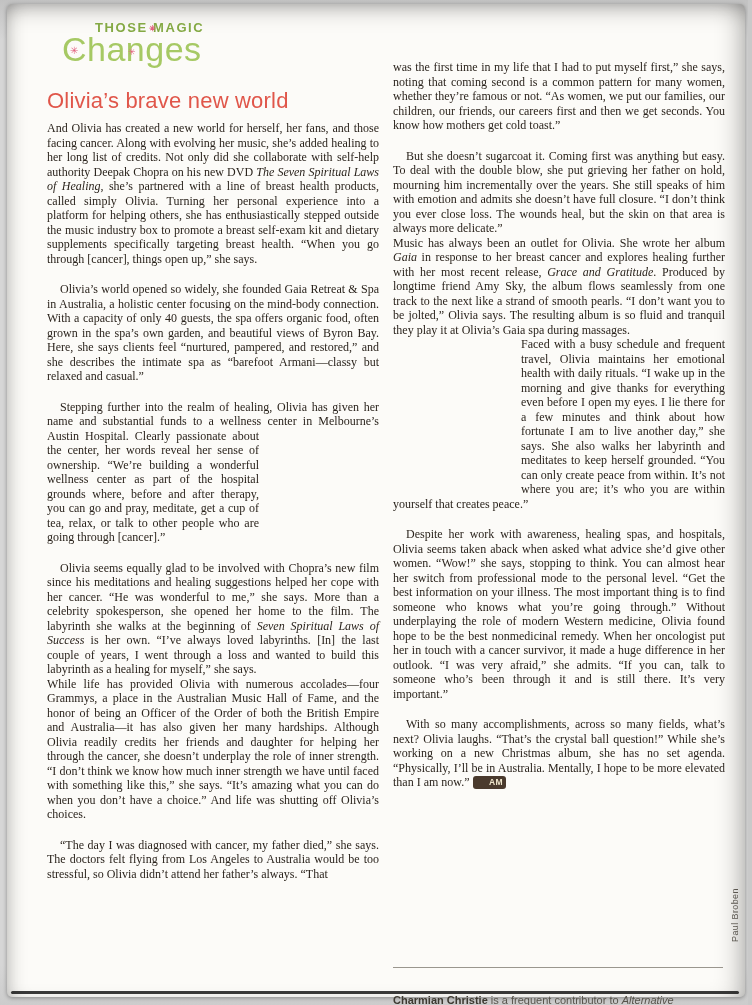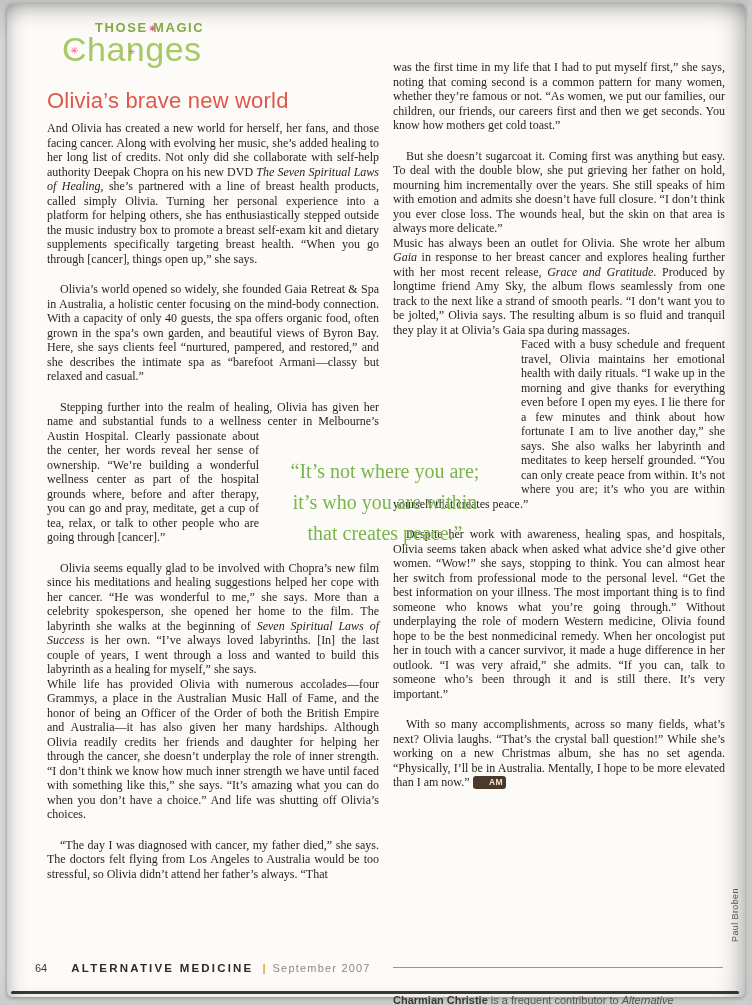--- a/index.html
+++ b/index.html
@@ -87,34 +87,23 @@
     <section class="col col-right">
       <p class="bp">was the first time in my life that I had to put myself first,” she says, noting that coming second is a common pattern for many women, whether they’re famous or not. “As women, we put our families, our children, our friends, our careers first and then we get seconds. You know how mothers get cold toast.”</p>
       <p class="bp ind">But she doesn’t sugarcoat it. Coming first was anything but easy. To deal with the double blow, she put grieving her father on hold, mourning him incrementally over the years. She still speaks of him with emotion and admits she doesn’t have full closure. “I don’t think you ever close loss. The wounds heal, but the skin on that area is always more delicate.”</p>
       <p class="bp"><span>Music has always been an outlet for Olivia. She wrote her album </span><i>Gaia</i><span> in response to her breast cancer and explores healing further with her most recent release, </span><i>Grace and Gratitude</i><span>. Produced by longtime friend Amy Sky, the album flows seamlessly from one track to the next like a strand of smooth pearls. “I don’t want you to be jolted,” Olivia says. The resulting album is so fluid and tranquil they play it at Olivia’s Gaia spa during massages.</span></p>
       <div class="rspacer"></div>
       <p class="bp">Faced with a busy schedule and frequent travel, Olivia maintains her emotional health with daily rituals. “I wake up in the morning and give thanks for everything even before I open my eyes. I lie there for a few minutes and think about how fortunate I am to live another day,” she says. She also walks her labyrinth and meditates to keep herself grounded. “You can only create peace from within. It’s not where you are; it’s who you are within yourself that creates peace.”</p>
       <p class="bp ind">Despite her work with awareness, healing spas, and hospitals, Olivia seems taken aback when asked what advice she’d give other women. “Wow!” she says, stopping to think. You can almost hear her switch from professional mode to the personal level. “Get the best information on your illness. The most important thing is to find someone who knows what you’re going through.” Without underplaying the role of modern Western medicine, Olivia found hope to be the best nonmedicinal remedy. When her oncologist put her in touch with a cancer survivor, it made a huge difference in her outlook. “I was very afraid,” she admits. “If you can, talk to someone who’s been through it and is still there. It’s very important.”</p>
       <p class="bp ind"><span>With so many accomplishments, across so many fields, what’s next? Olivia laughs. “That’s the crystal ball question!” While she’s working on a new Christmas album, she has no set agenda. “Physically, I’ll be in Australia. Mentally, I hope to be more elevated than I am now.”</span> <span class="am">AM</span></p>
     </section>
 
-    <blockquote class="pull-quote">
-      <div>“It’s not where you are;</div>
-      <div>it’s who you are within</div>
-      <div>that creates peace.”</div>
-    </blockquote>
 
     <div class="byline">
       <span class="byline-name">Charmian Christie</span><span> is a frequent contributor to </span><i>Alternative Medicine</i><span>.</span>
     </div>
 
     <div class="credit">Paul Broben</div>
 
-    <footer class="footer">
-      <span class="pgnum">64</span>
-      <span class="mag">ALTERNATIVE MEDICINE</span>
-      <span class="divider">|</span>
-      <span class="issue">September 2007</span>
-    </footer>
 
     <div class="page-edge"></div>
   </div>
 </div>
 
 </body></html>

